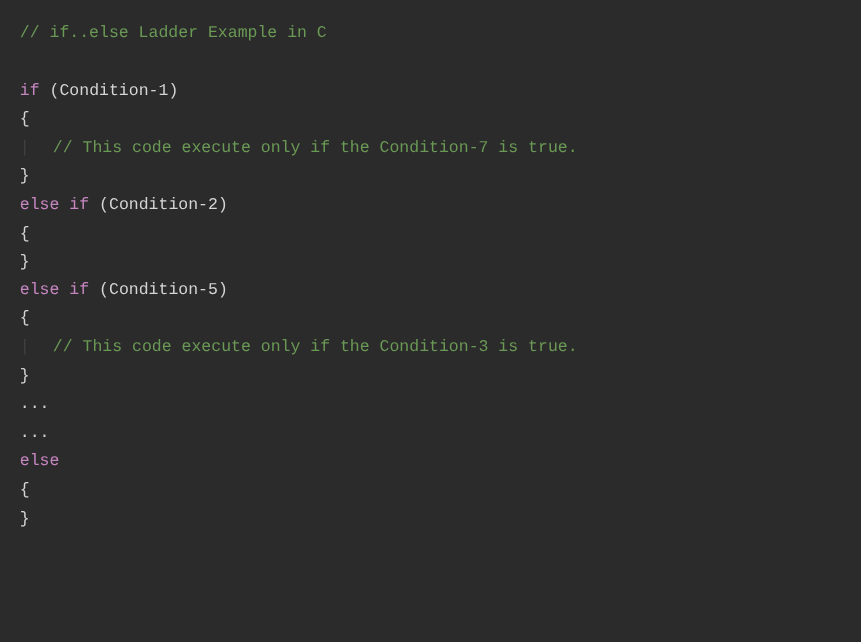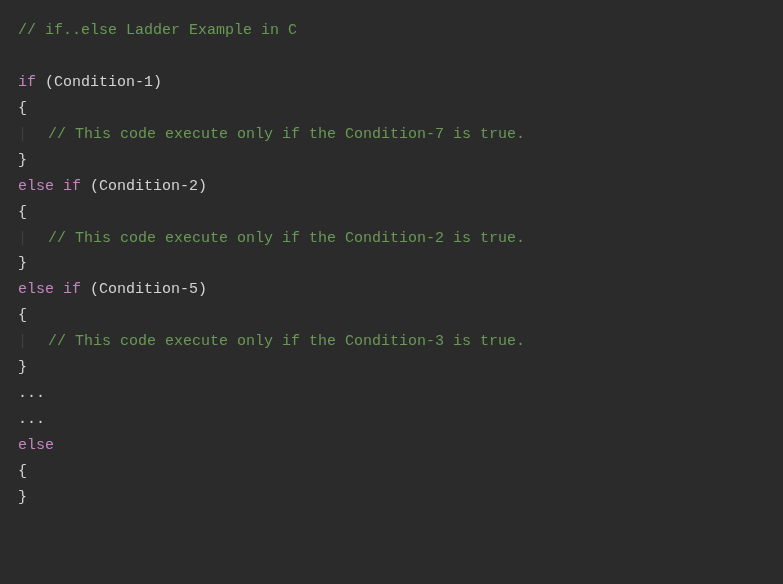--- a/index.html
+++ b/index.html
@@ -51,21 +51,20 @@
 
 <div>
   <div class="code-line"><span class="comment">// if..else Ladder Example in C</span></div>
   <div class="code-line">&nbsp;</div>
   <div class="code-line"><span class="keyword">if</span><span> </span><span class="paren">(</span><span class="condition">Condition-1</span><span class="paren">)</span></div>
   <div class="code-line"><span class="brace">{</span></div>
   <div class="code-line"><span class="indent-guide">|</span><span class="indent-content comment">// This code execute only if the Condition-7 is true.</span></div>
   <div class="code-line"><span class="brace">}</span></div>
   <div class="code-line"><span class="keyword">else</span><span> </span><span class="keyword">if</span><span> </span><span class="paren">(</span><span class="condition">Condition-2</span><span class="paren">)</span></div>
   <div class="code-line"><span class="brace">{</span></div>
-  <div class="code-line"><span class="indent-guide">|</span><span class="indent-content comment">// This code execute only if the Condition-2 is true.</span></div>
   <div class="code-line"><span class="brace">}</span></div>
   <div class="code-line"><span class="keyword">else</span><span> </span><span class="keyword">if</span><span> </span><span class="paren">(</span><span class="condition">Condition-5</span><span class="paren">)</span></div>
   <div class="code-line"><span class="brace">{</span></div>
   <div class="code-line"><span class="indent-guide">|</span><span class="indent-content comment">// This code execute only if the Condition-3 is true.</span></div>
   <div class="code-line"><span class="brace">}</span></div>
   <div class="code-line"><span>...</span></div>
   <div class="code-line"><span>...</span></div>
   <div class="code-line"><span class="keyword">else</span></div>
   <div class="code-line"><span class="brace">{</span></div>
   <div class="code-line"><span class="brace">}</span></div>

